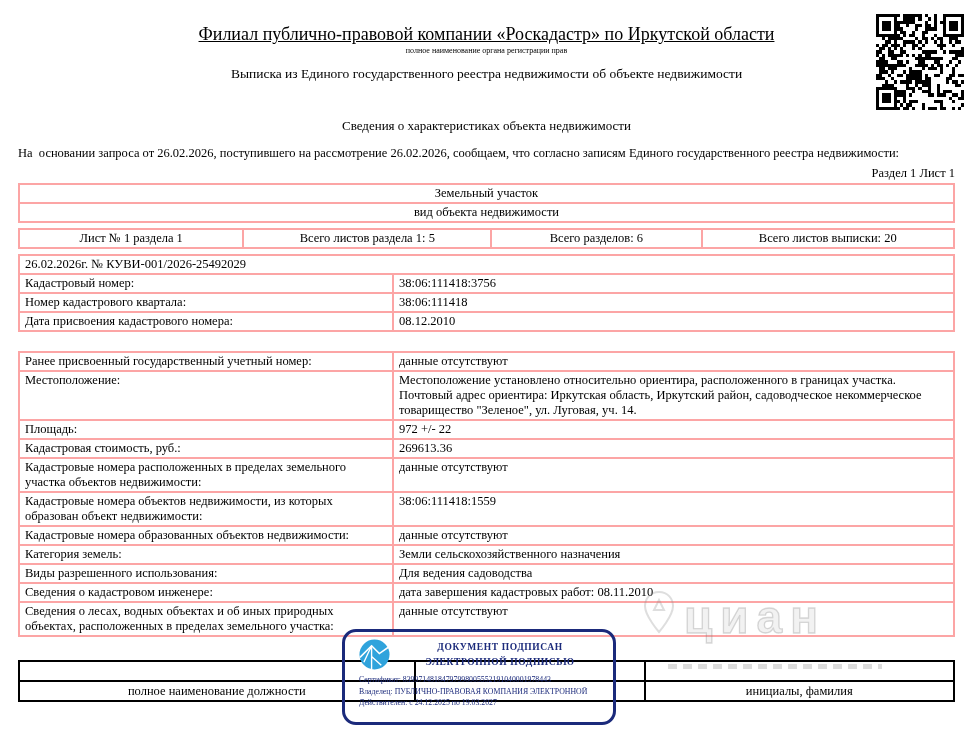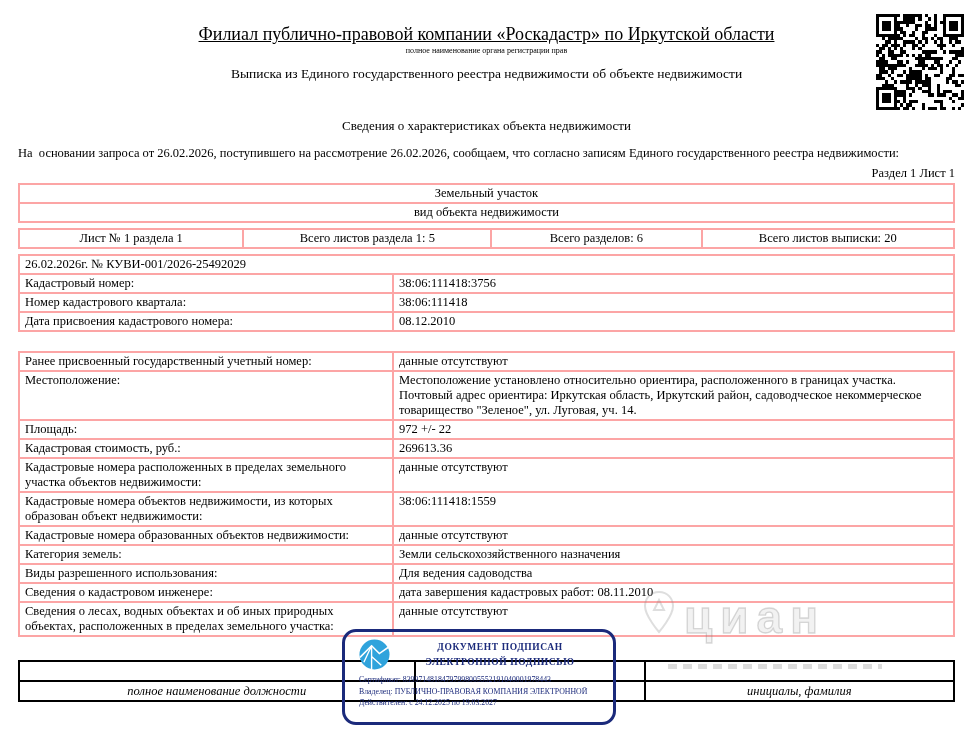--- a/index.html
+++ b/index.html
@@ -36,21 +36,21 @@
              pointer-events:none;display:flex;}
   .wm-text{font-family:"Liberation Sans","DejaVu Sans",sans-serif;font-weight:bold;
            font-size:46px;letter-spacing:8px;color:rgba(130,130,130,0.10);
            -webkit-text-stroke:1.3px rgba(130,130,130,0.30);}
   .wm-pin{margin-right:8px;opacity:0.28;}
   .wm-dashes{position:absolute;left:668px;top:664px;width:214px;height:5px;opacity:0.3;
              background:repeating-linear-gradient(90deg,#8a8a8a 0 9px,transparent 9px 15px);}
 
   
   .sig-zone{position:absolute;left:18px;top:660px;width:937px;}
-  table.sig-table{width:100%;border-collapse:collapse;table-layout:fixed;font-style:italic;}
+  table.sig-table{width:100%;border-collapse:collapse;table-layout:fixed;}
   table.sig-table td{border:2px solid #000;font-size:12.5px;line-height:15px;
                      padding:1px 4px;text-align:center;height:16px;}
 
   
   .stamp{position:absolute;left:324px;top:-31px;width:268px;height:88px;
          border:3px solid #1b2a7b;border-radius:14px;background:transparent;
          color:#1b2a7b;padding:2px 0 0 0;}
   .stamp-logo{position:absolute;left:14px;top:7px;width:31px;height:31px;}
   .stamp-titles{margin:6px 10px 0 52px;text-align:center;font-size:9.5px;
                 letter-spacing:0.6px;line-height:15px;font-weight:bold;}

